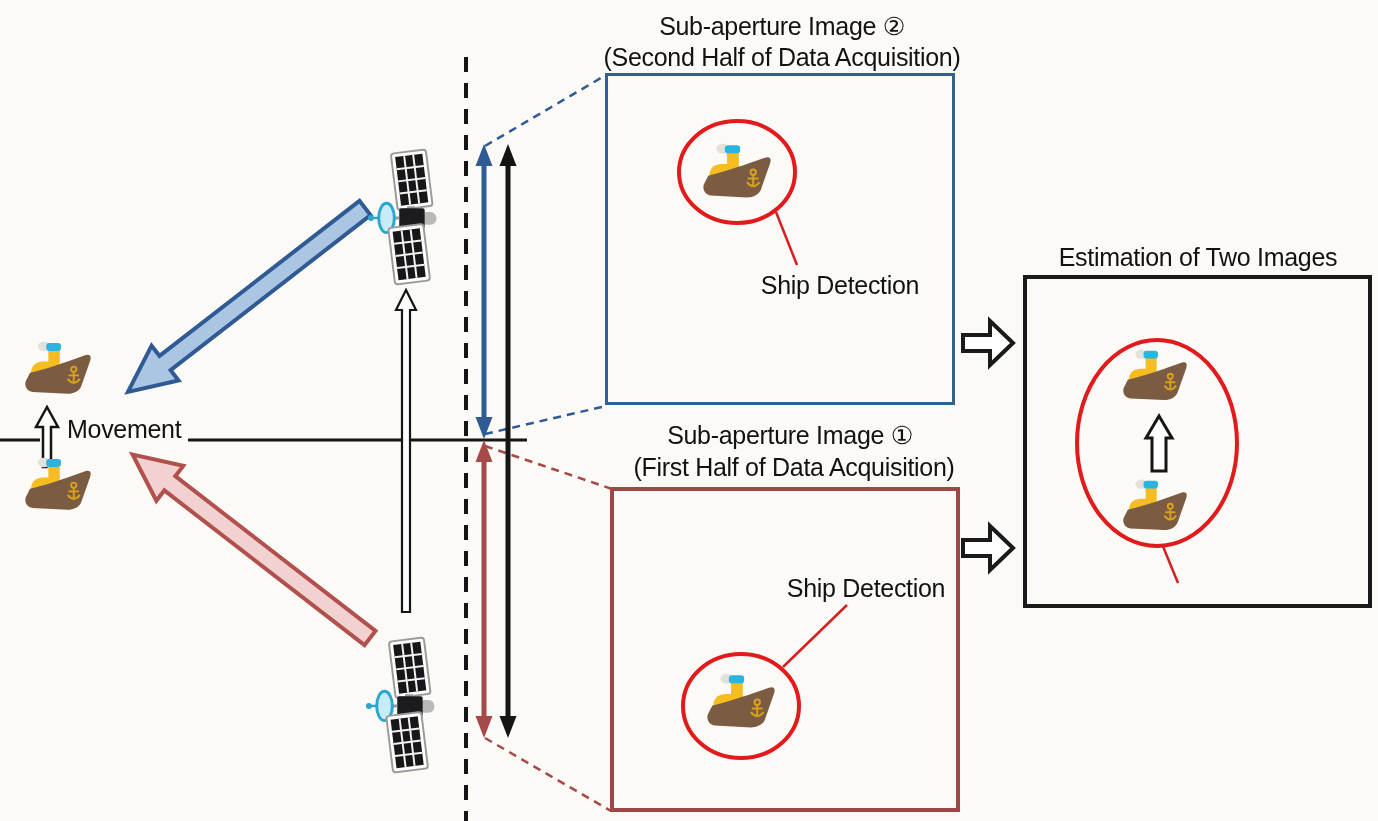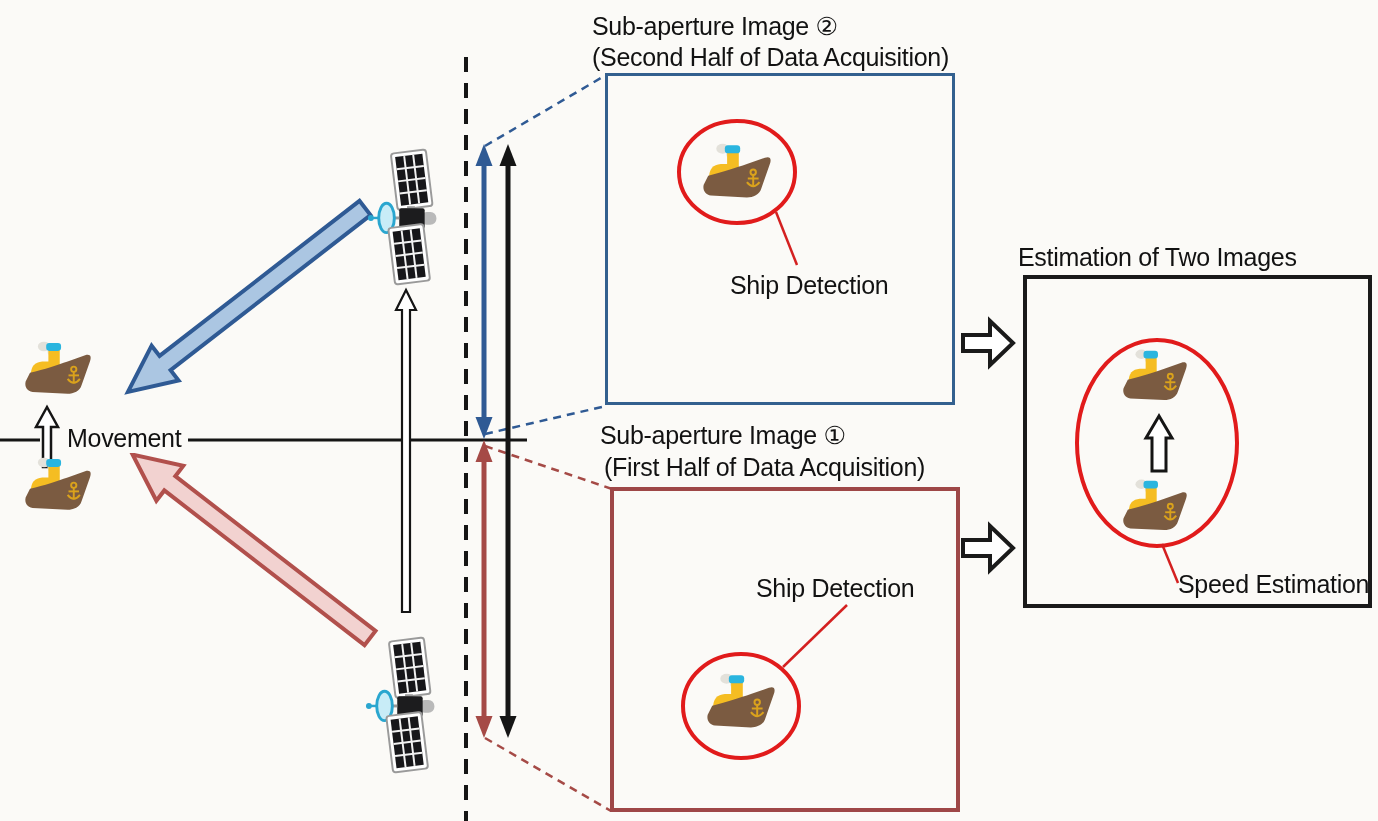--- a/index.html
+++ b/index.html
@@ -9,21 +9,21 @@
     --detection-ellipse:#e11b1b; --leader-line:#d42020;
     --radar-beam-2-fill:#abc6e2; --radar-beam-2-border:#2f5a94;
     --radar-beam-1-fill:#f2d2d0; --radar-beam-1-border:#b1504c;
     --aperture-span-2:#2f5a94; --aperture-span-1:#a54a46; --full-aperture-span:#151515;
   }
   html,body{margin:0;padding:0;}
   body{background:#e8e8e8;font-family:"Liberation Sans","DejaVu Sans",sans-serif;}
   .stage{position:relative;width:1378px;height:821px;background:var(--background);overflow:hidden;}
   .layer{position:absolute;left:0;top:0;width:1378px;height:821px;}
   .lbl{position:absolute;color:var(--text);font-size:25px;letter-spacing:-0.3px;line-height:1.15;white-space:nowrap;}
-  .lbl.c{text-align:left;white-space:normal;}
+  .lbl.c{text-align:center;white-space:normal;}
   .box{position:absolute;background:transparent;box-sizing:border-box;}
   .box-sub2{left:605px;top:73px;width:350px;height:332px;border:3px solid var(--sub2-box-border);}
   .box-sub1{left:610px;top:487px;width:350px;height:325px;border:4px solid var(--sub1-box-border);}
   .box-comparison{left:1023px;top:275px;width:349px;height:333px;border:4px solid var(--comparison-box-border);}
   .icon{position:absolute;}
 </style>
 </head>
 <body>
 
 <div class="stage">
@@ -154,23 +154,22 @@
   <svg class="icon" style="left:700px;top:668px" width="82" height="72">
       <use href="#sym-ship"></use>
     </svg>
   <svg class="icon" style="left:1116px;top:344px" width="78" height="68">
       <use href="#sym-ship"></use>
     </svg>
   <svg class="icon" style="left:1116px;top:474px" width="78" height="68">
       <use href="#sym-ship"></use>
     </svg>
 
-  <div class="lbl" style="left:64px;top:424px;background:var(--background);padding:0 3px">Movement</div>
+  <div class="lbl" style="left:64px;top:415px;background:var(--background);padding:0 3px">Movement</div>
   <div class="lbl c" style="left:592px;top:12px;width:380px">Sub-aperture Image ②</div>
   <div class="lbl c" style="left:592px;top:43px;width:380px">(Second Half of Data Acquisition)</div>
   <div class="lbl c" style="left:600px;top:421px;width:380px">Sub-aperture Image ①</div>
   <div class="lbl c" style="left:604px;top:453px;width:380px">(First Half of Data Acquisition)</div>
   <div class="lbl c" style="left:1018px;top:243px;width:360px">Estimation of Two Images</div>
   <div class="lbl c" style="left:730px;top:271px;width:220px">Ship Detection</div>
   <div class="lbl c" style="left:756px;top:574px;width:220px">Ship Detection</div>
-  <div class="lbl" style="left:1178px;top:570px">Speed Estimation</div>
 
 </div>
 
 </body></html>

